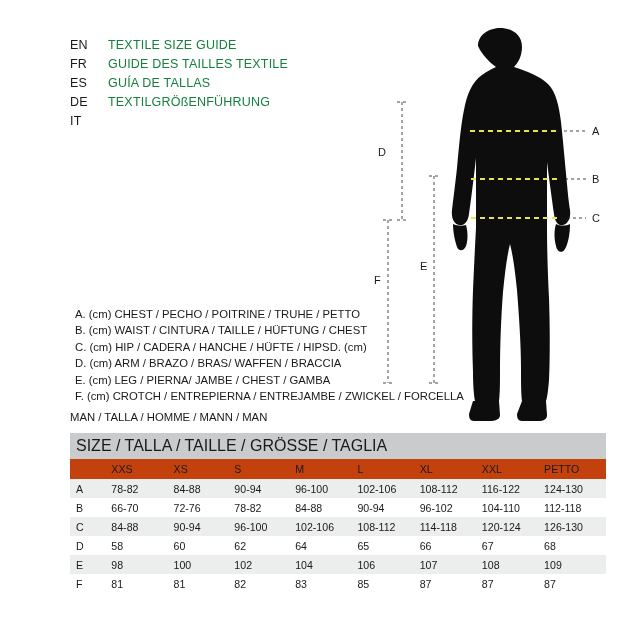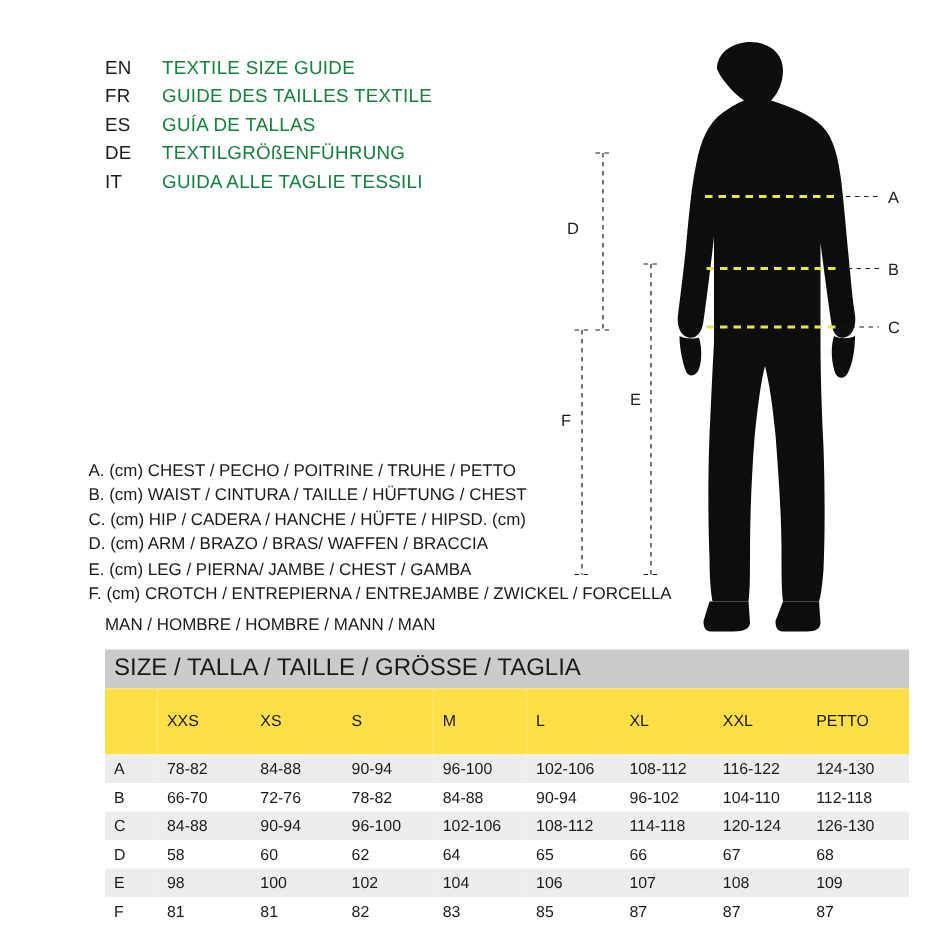--- a/index.html
+++ b/index.html
@@ -42,21 +42,21 @@
     flex: 0 0 38px;
     color: #1a1a1a;
   }
   .lang-text {
     color: #15803d;
   }
 
   
   .legend {
     position: absolute;
-    left: 31px;
+    left: 47px;
     top: 306px;
     width: 360px;
   }
   .legend-line {
     font-size: 11.3px;
     line-height: 16.4px;
     color: #1a1a1a;
     white-space: nowrap;
   }
   .legend-man {
@@ -90,22 +90,22 @@
     font-size: 10.6px;
     color: #1a1a1a;
   }
   table.sizes tr.head-title td {
     background: #c9cbcd;
     font-size: 16px;
     padding: 4px 6px;
     border: none;
   }
   table.sizes tr.head-cols td {
-    background: #fde047;
-    padding: 16px 6px;
+    background: #c2410c;
+    padding: 4px 6px;
     text-align: left;
   }
   table.sizes td {
     padding: 3.5px 6px;
     border: none;
   }
   table.sizes tr.odd td { background: #eceded; }
   table.sizes tr.even td { background: #ffffff; }
   .col-label { width: 34px; }
   .col-v { width: 70px; }
@@ -127,33 +127,32 @@
     <div class="lang-row">
       <span class="lang-code">ES</span>
       <span class="lang-text">GUÍA DE TALLAS</span>
     </div>
     <div class="lang-row">
       <span class="lang-code">DE</span>
       <span class="lang-text">TEXTILGRÖßENFÜHRUNG</span>
     </div>
     <div class="lang-row">
       <span class="lang-code">IT</span>
-      <span class="lang-text">GUIDA ALLE TAGLIE TESSILI</span>
     </div>
   </div>
 
   <div class="legend">
     <div class="legend-line">A. (cm) CHEST / PECHO / POITRINE / TRUHE / PETTO</div>
     <div class="legend-line">B. (cm) WAIST / CINTURA / TAILLE / HÜFTUNG / CHEST</div>
     <div class="legend-line">C. (cm) HIP / CADERA / HANCHE / HÜFTE / HIPSD. (cm)</div>
     <div class="legend-line">D. (cm) ARM / BRAZO / BRAS/ WAFFEN / BRACCIA</div>
     <div class="legend-line">E. (cm) LEG / PIERNA/ JAMBE / CHEST / GAMBA</div>
     <div class="legend-line">F. (cm) CROTCH / ENTREPIERNA / ENTREJAMBE / ZWICKEL / FORCELLA</div>
   </div>
-  <div class="legend-man">MAN / HOMBRE / HOMBRE / MANN / MAN</div>
+  <div class="legend-man">MAN / TALLA / HOMME / MANN / MAN</div>
 
   <div class="figure">
     <svg width="262" height="400" viewBox="0 0 262 400" xmlns="http://www.w3.org/2000/svg">
 
       <g>
         <path fill="#0d0d0d" d="
           M 120 18
           C 120 6, 132 0, 142 0
           C 153 0, 164 6, 164 19
           C 164 28, 160 35, 156 39

